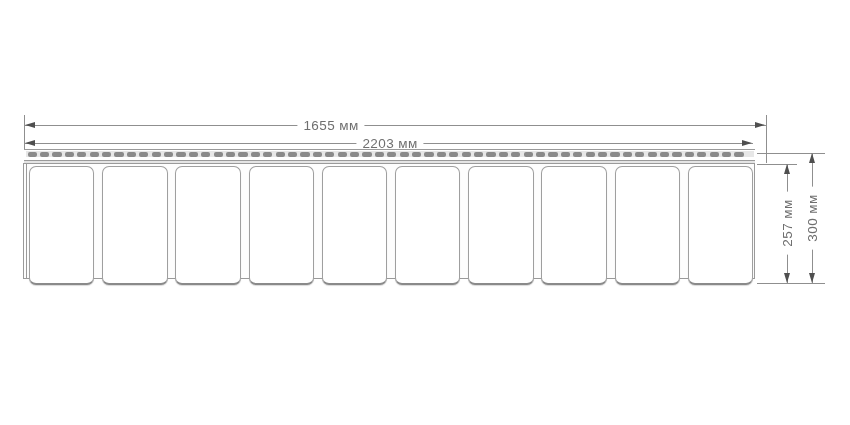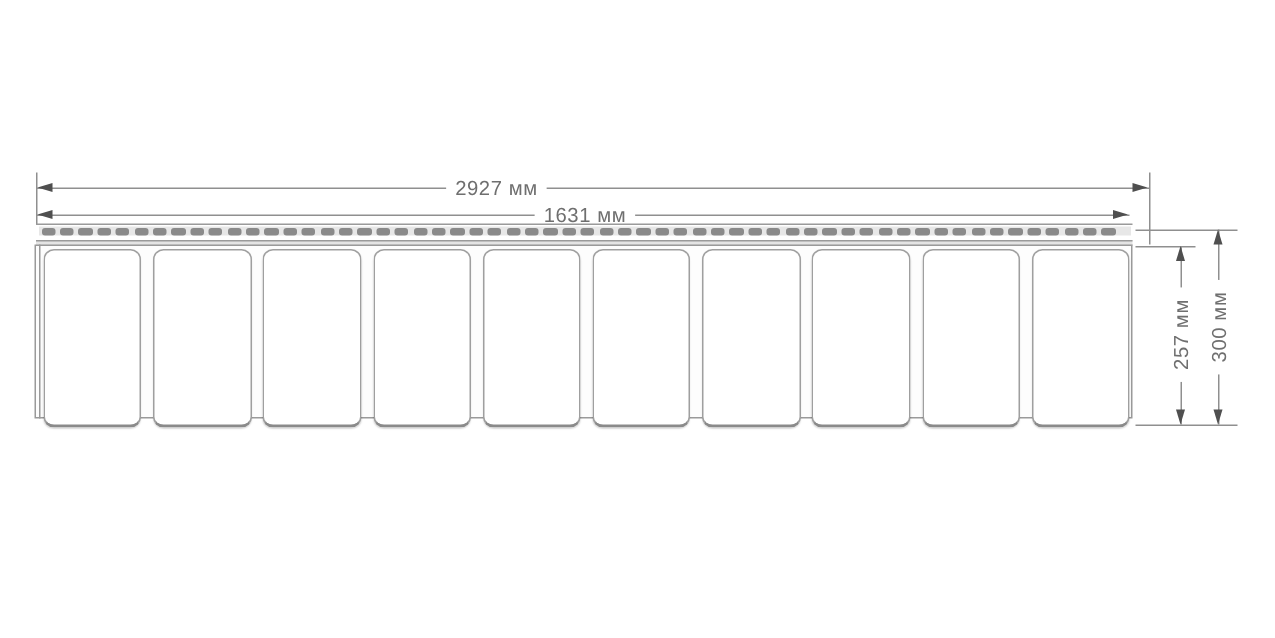--- a/index.html
+++ b/index.html
@@ -53,26 +53,26 @@
 </head>
 <body>
 
 <div class="canvas" style="--c-line: #9a9a9a; --c-dim: #8f8f8f; --c-arrow: #4f4f4f; --c-text: #6f6f6f; --c-slot: #8a8a8a; --c-slot-bg: #e7e7e7; --c-band: #e4e4e4; --c-panel-border: #9f9f9f; --c-panel-fill: #ffffff; --c-backing: #fdfdfd;">
 
   <div class="vline" style="left:24px;top:115px;height:35px;"></div>
   <div class="vline" style="left:766px;top:115px;height:48px;"></div>
   <div class="hline" style="left:24px;top:125px;width:742px;"></div>
   <div class="arr left" style="left:25px;top:122px;"></div>
   <div class="arr right" style="left:755px;top:122px;"></div>
-  <div class="dim-label" style="left:331px;top:125.5px;">2927 мм</div>
+  <div class="dim-label" style="left:331px;top:125.5px;">1655 мм</div>
 
   <div class="hline" style="left:24px;top:143px;width:729px;"></div>
   <div class="arr left" style="left:25px;top:140px;"></div>
   <div class="arr right" style="left:742px;top:140px;"></div>
-  <div class="dim-label" style="left:390px;top:143.5px;">1631 мм</div>
+  <div class="dim-label" style="left:390px;top:143.5px;">2203 мм</div>
 
   <div class="hline part-line hem-top"></div>
   <div class="slot-row">
       <div class="slot" style="left: 1.5px;"></div>
       <div class="slot" style="left: 13.9px;"></div>
       <div class="slot" style="left: 26.3px;"></div>
       <div class="slot" style="left: 38.7px;"></div>
       <div class="slot" style="left: 51.1px;"></div>
       <div class="slot" style="left: 63.5px;"></div>
       <div class="slot" style="left: 75.9px;"></div>

